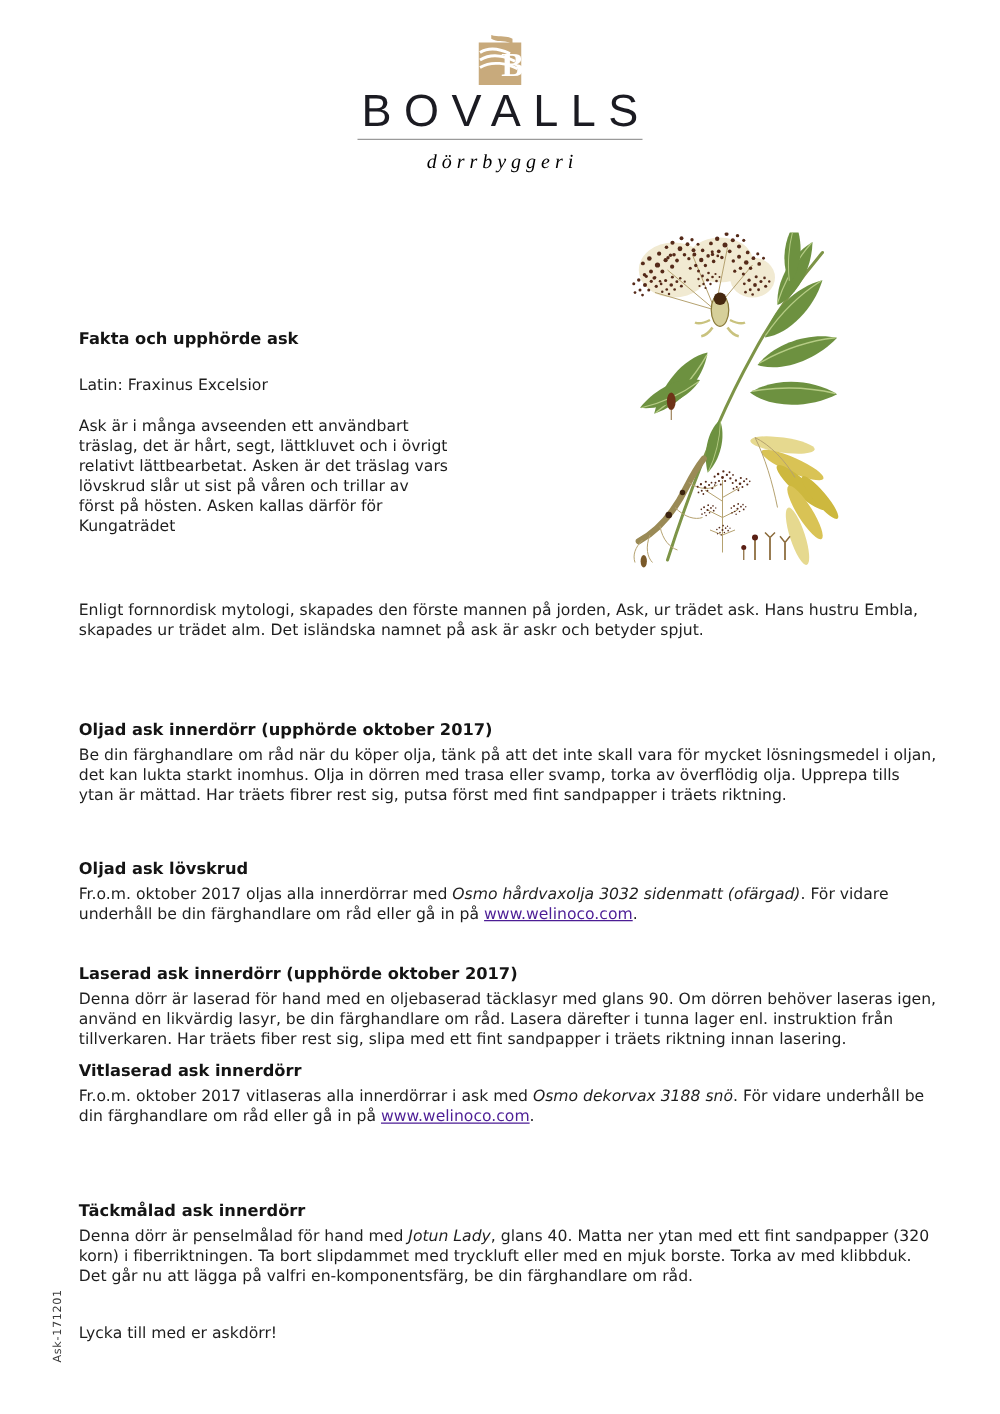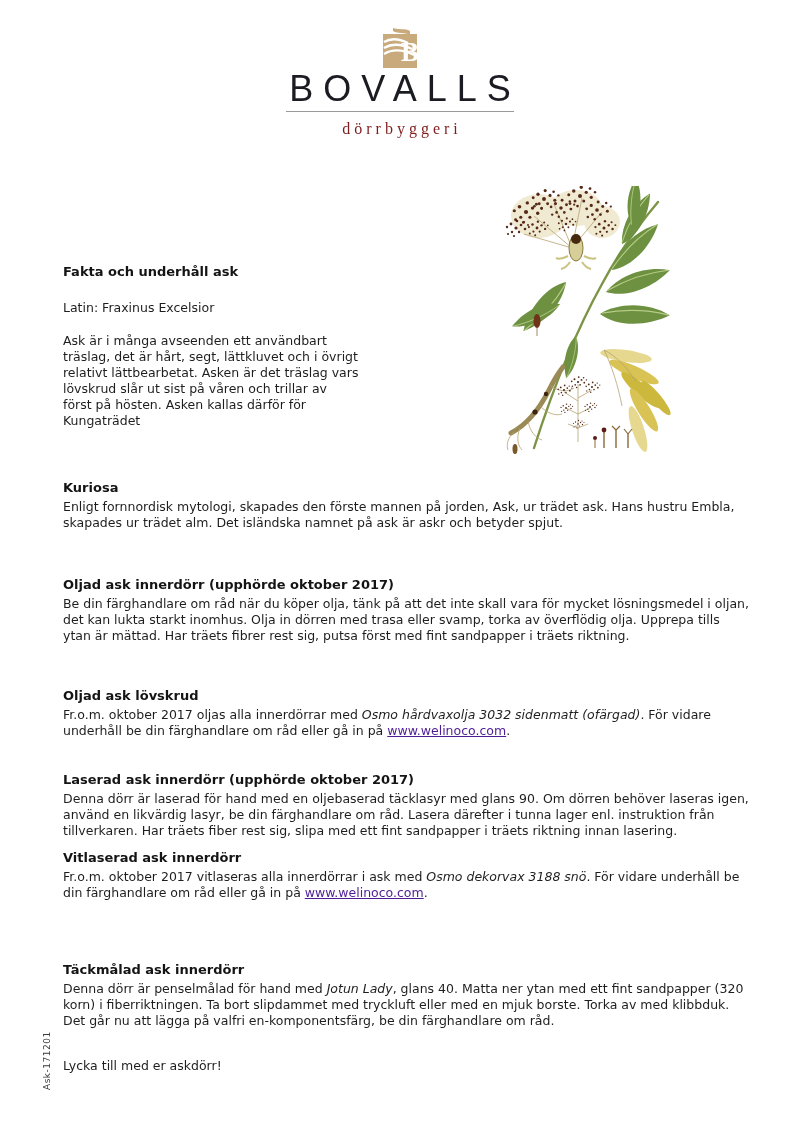--- a/index.html
+++ b/index.html
@@ -10,22 +10,22 @@
 
   
   .brand { position:absolute; top:28px; left:0; width:100%; text-align:center; }
   .logo-mark { width:38px; height:42px; display:block; margin:0 auto 0; }
   .brand-name {
     display:inline-block; font-family:Liberation Sans, sans-serif; font-weight:400;
     font-size:36px; letter-spacing:10px; margin-right:-10px; color:#1b1b22; line-height:1.05;
   }
   .brand-rule { width:228px; height:1px; background:#9a9a9a; margin:3px auto 7px; }
   .brand-tagline {
-    display:inline-block; font-family:"Liberation Serif", serif; 
-    font-size:16px; letter-spacing:4px; margin-right:-4px; color:#7f1d1d;
+    display:inline-block; font-family:"Liberation Serif", serif; font-style:italic;
+    font-size:16px; letter-spacing:4px; margin-right:-4px; color:#000000;
   }
 
   
   .h { font-size:13px; font-weight:bold; margin:0 0 3px; line-height:16px; color:#141414; }
   .bodytext, .sec p, .latin, .closing { font-size:12.5px; line-height:16px; margin:0; }
   .intro { position:absolute; left:63px; top:264px; width:296px; }
   .intro .h { margin-bottom:20px; }
   .latin { margin-bottom:17px; }
   .sec { position:absolute; left:63px; width:686px; }
   .sec p + p { margin-top:0; }
@@ -68,21 +68,21 @@
     <div>
       <span class="brand-name">BOVALLS</span>
     </div>
     <div class="brand-rule"></div>
     <div>
       <span class="brand-tagline">dörrbyggeri</span>
     </div>
   </header>
 
   <section class="intro">
-    <h1 class="h">Fakta och underhåll ask</h1>
+    <h1 class="h">Fakta och upphörde ask</h1>
     <p class="latin">Latin: Fraxinus Excelsior</p>
     <p class="bodytext">Ask är i många avseenden ett användbart träslag, det är hårt, segt, lättkluvet och i övrigt relativt lättbearbetat. Asken är det träslag vars lövskrud slår ut sist på våren och trillar av först på hösten. Asken kallas därför för Kungaträdet</p>
   </section>
 
   <svg class="illustration" viewBox="0 0 170 280" aria-hidden="true">
     <defs>
       <g id="dots">
         <circle cx="0" cy="0" r="1.6" class="dm"></circle>
           <circle cx="5" cy="-3" r="1.3" class="dm"></circle>
         <circle cx="-5" cy="-4" r="1.4" class="dm"></circle>
@@ -162,21 +162,20 @@
     <g>
       <path d="M100,262 L100,246 M112,262 L112,244 M124,262 L124,248" stroke="#8a6a3a" stroke-width="1.4" fill="none"></path>
       <path d="M112,244 L108,240 M112,244 L116,240 M124,248 L120,243 M124,248 L128,243" stroke="#8a6a3a" stroke-width="1.2" fill="none"></path>
       <circle cx="100" cy="244" r="2.4" fill="#5a1f14"></circle>
       <circle cx="91" cy="252" r="2" fill="#5a1f14"></circle>
       <path d="M91,254 L91,262" stroke="#8a6a3a" stroke-width="1" fill="none"></path>
     </g>
   </svg>
 
   <section class="sec" style="top:480px">
-    <h2 class="h">Kuriosa</h2>
     <div>
         <p><span>Enligt fornnordisk mytologi, skapades den förste mannen på jorden, Ask, ur trädet ask. Hans hustru Embla, skapades ur trädet alm. Det isländska namnet på ask är askr och betyder spjut.</span></p>
       </div>
   </section>
 
   <section class="sec" style="top:577px">
     <h2 class="h">Oljad ask innerdörr (upphörde oktober 2017)</h2>
     <div>
         <p><span>Be din färghandlare om råd när du köper olja, tänk på att det inte skall vara för mycket lösningsmedel i oljan, det kan lukta starkt inomhus. Olja in dörren med trasa eller svamp, torka av överflödig olja. Upprepa tills ytan är mättad. Har träets fibrer rest sig, putsa först med fint sandpapper i träets riktning.</span></p>
       </div>

